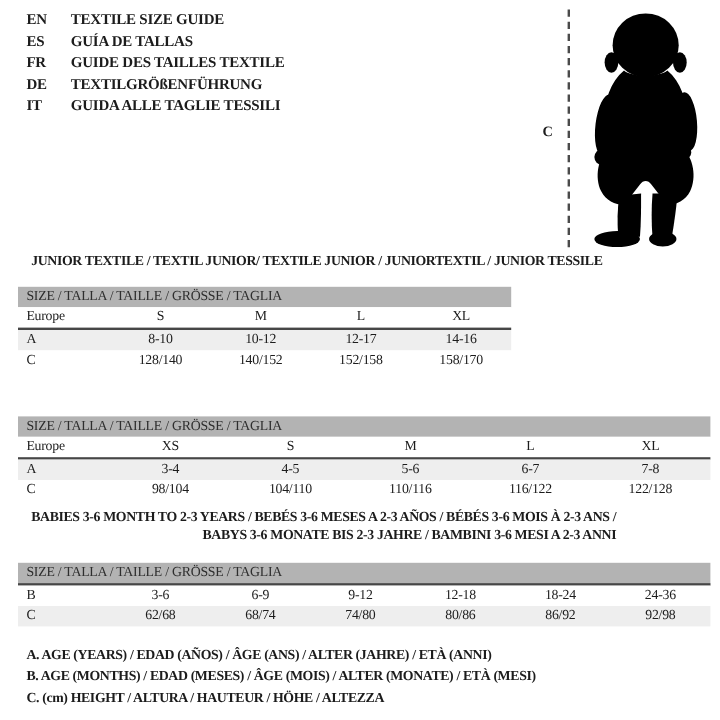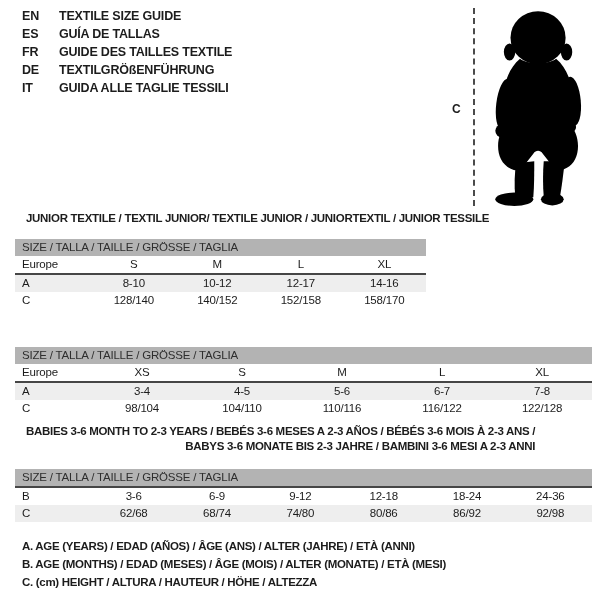--- a/index.html
+++ b/index.html
@@ -1,18 +1,18 @@
 <!DOCTYPE html>
 <html style="--c-bar: #b3b3b3; --c-shade: #eeeeee; --c-separator: #464646; --c-ink: #1c1c1c;"><head>
 <meta charset="utf-8">
 <style>
   html,body{margin:0;padding:0;background:#fff;}
   .page{
     position:relative;width:600px;height:600px;background:#fff;overflow:hidden;
-    font-family:Liberation Sans, sans-serif;
+    font-family:Liberation Serif, serif;
     color:var(--c-ink,#1c1c1c);
     letter-spacing:-0.2px;
   }
   
   .lang-block{position:absolute;left:22px;top:7px;}
   .lang-row{display:flex;line-height:18px;font-weight:bold;font-size:12.5px;}
   .lang-code{width:37px;flex:0 0 37px;}
   
   .figure{position:absolute;left:450px;top:4px;width:148px;height:210px;}
   .dash-line{position:absolute;left:23px;top:4px;height:198px;width:0;border-left:2px dashed #4a4a4a;}

